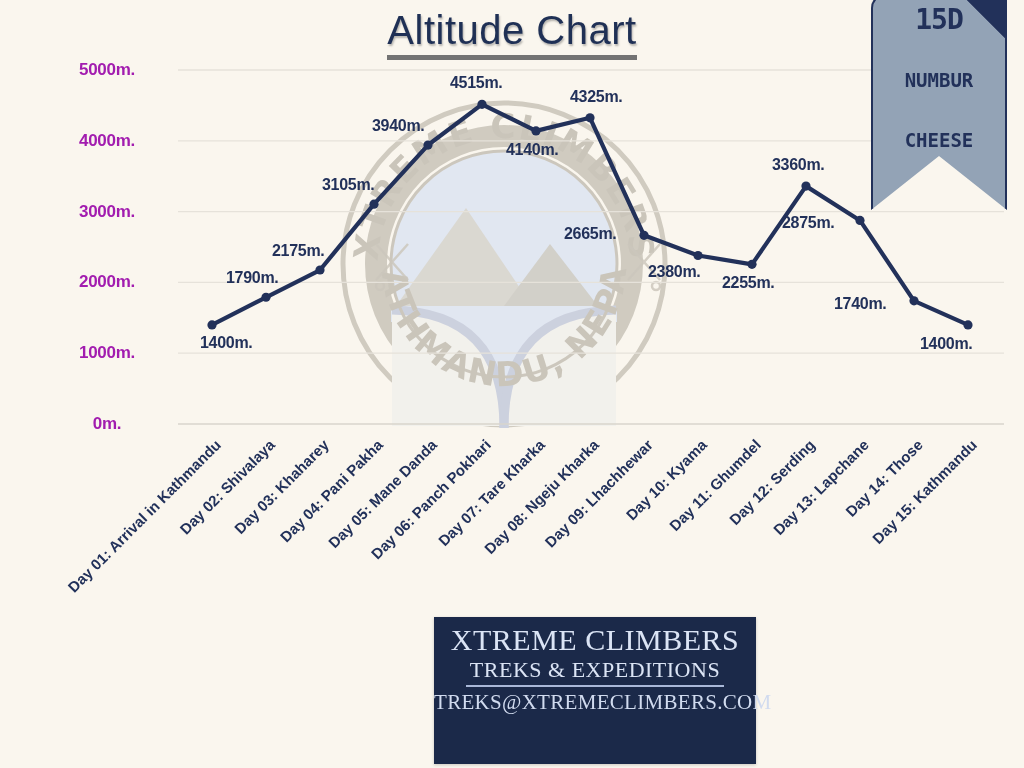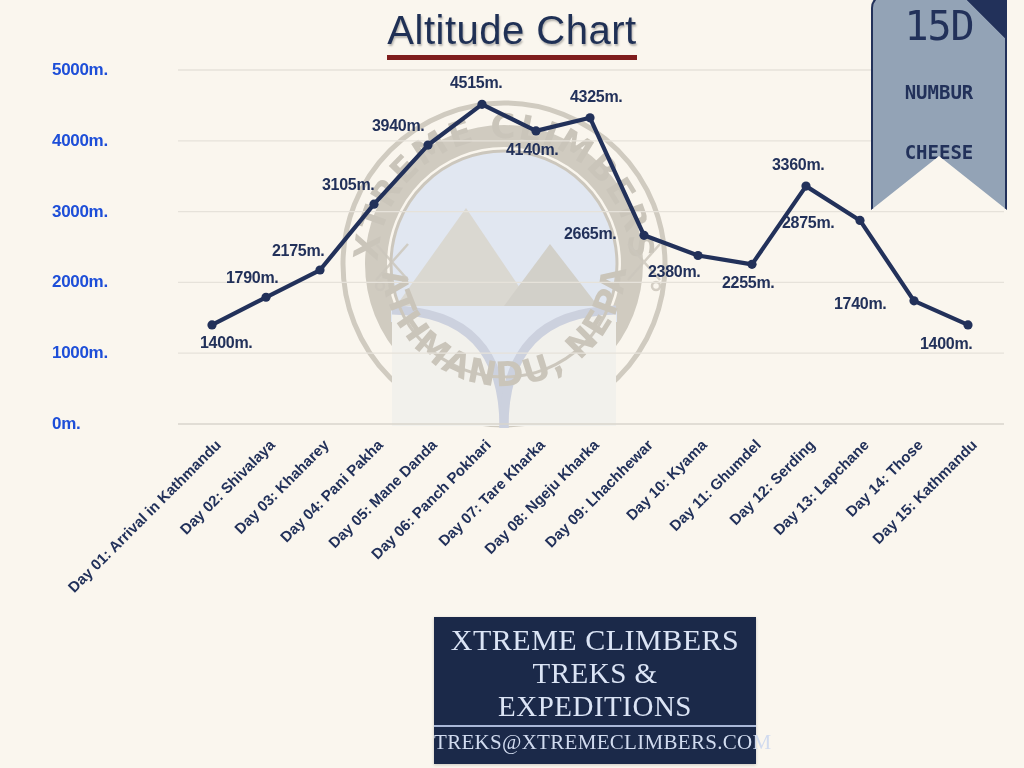--- a/index.html
+++ b/index.html
@@ -13,36 +13,36 @@
   
   .chart-title{
     position:absolute;left:0;right:0;top:8px;
     text-align:center;
     font-size:40px;font-weight:400;letter-spacing:.5px;
     color:#1f3055;
     text-shadow:1px 2px 2px rgba(60,60,60,.35);
   }
   .chart-title span{
     display:inline-block;padding-bottom:2px;
-    border-bottom:5px solid #7f1d1d;
+    border-bottom:5px solid #737373;
   }
 
   
   .watermark{
     position:absolute;left:336px;top:96px;width:336px;height:336px;
     opacity:.92;pointer-events:none;
   }
 
   
   .plot{position:absolute;left:0;top:0;width:1024px;height:768px;}
 
   .ylabel{
-    position:absolute;text-align:left;width:110px;
+    position:absolute;text-align:center;width:110px;
     font-size:17px;font-weight:700;letter-spacing:-.3px;
-    color:#1d4ed8;transform:translateY(-50%);
+    color:#a21caf;transform:translateY(-50%);
   }
 
   
   .ribbon{
     position:absolute;left:871px;top:-6px;width:132px;height:212px;
     background:#93a3b6;
     border:2px solid #22315a;
     border-top-left-radius:14px;
     clip-path:polygon(0 0,100% 0,100% 100%,50% 75%,0 100%);
     box-shadow:0 2px 4px rgba(0,0,0,.18);
@@ -55,39 +55,39 @@
   }
   .ribbon-fold:after{
     content:"";position:absolute;left:0;top:0;width:46px;height:46px;
     background:#22315a;border-bottom-left-radius:46px;
   }
   .ribbon-inner{
     position:relative;z-index:3;text-align:center;
     padding-top:10px;color:#22315a;
   }
   .ribbon-days{
-    font-size:40px;font-weight:400;letter-spacing:-1px;line-height:1;
+    font-size:28px;font-weight:700;letter-spacing:-1px;line-height:1;
     font-family:"DejaVu Sans Mono", monospace;
   }
   .ribbon-line{
     font-size:19px;font-weight:700;letter-spacing:0px;line-height:1.35;
     font-family:"DejaVu Sans Mono", monospace;
     margin-top:34px;
   }
 
   
   .footer-logo{
     position:absolute;left:434px;top:617px;width:322px;height:147px;
     background:#1b2949;
     font-family:"Liberation Serif", serif;
     text-align:center;color:#d3ddf2;
     box-shadow:0 1px 3px rgba(0,0,0,.2);
   }
   .fl-1{font-size:30px;letter-spacing:.5px;padding-top:6px;color:#dbe4f5;}
-  .fl-2{font-size:29px;letter-spacing:.5px;color:#dbe4f5;
+  .fl-2{font-size:22px;letter-spacing:.5px;color:#dbe4f5;
         border-bottom:2px solid #a9b8d8;display:inline-block;padding:0 4px 2px;margin-bottom:3px;}
   .fl-3{font-size:21px;letter-spacing:.3px;line-height:1.22;color:#d1dbef;}
 
   .pt-label{
     position:absolute;font-size:16px;font-weight:700;
     color:#22315a;white-space:nowrap;letter-spacing:-.3px;
   }
   .x-label{
     position:absolute;font-size:15px;font-weight:700;color:#22315a;
     white-space:nowrap;transform-origin:right top;

